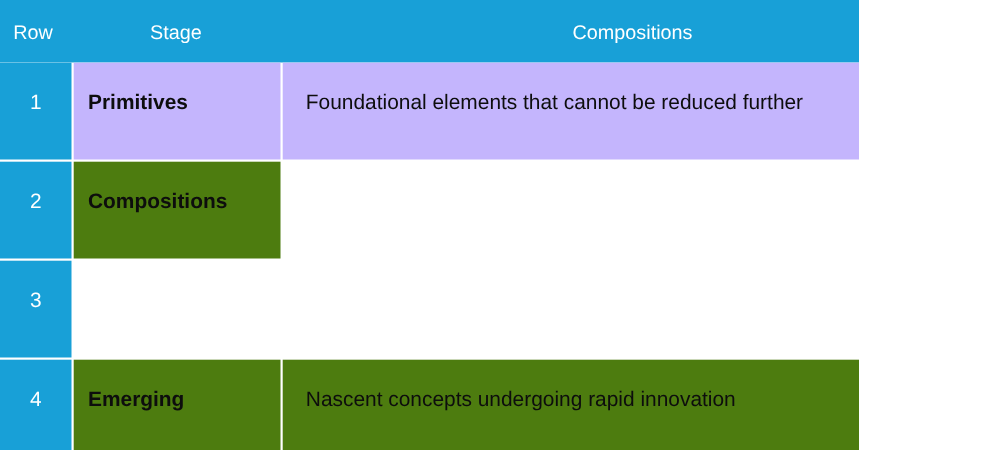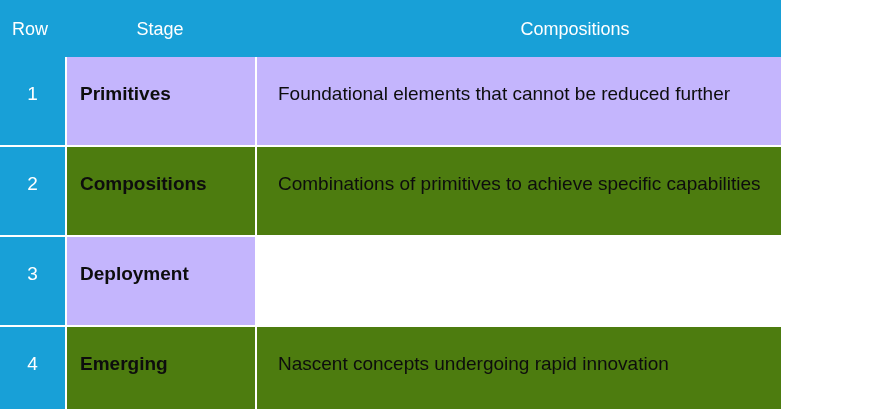--- a/index.html
+++ b/index.html
@@ -127,26 +127,24 @@
 
     <div class="trow band-dark">
       <div class="td td-row">1</div>
       <div class="td td-stage">Primitives</div>
       <div class="td td-desc">Foundational elements that cannot be reduced further</div>
     </div>
 
     <div class="trow band-light">
       <div class="td td-row">2</div>
       <div class="td td-stage">Compositions</div>
-      <div class="td td-desc">Combinations of primitives to achieve specific capabilities</div>
     </div>
 
     <div class="trow band-dark">
       <div class="td td-row">3</div>
-      <div class="td td-stage">Deployment</div>
     </div>
 
     <div class="trow band-light">
       <div class="td td-row">4</div>
       <div class="td td-stage">Emerging</div>
       <div class="td td-desc">Nascent concepts undergoing rapid innovation</div>
     </div>
 
   </div>
 </div>

